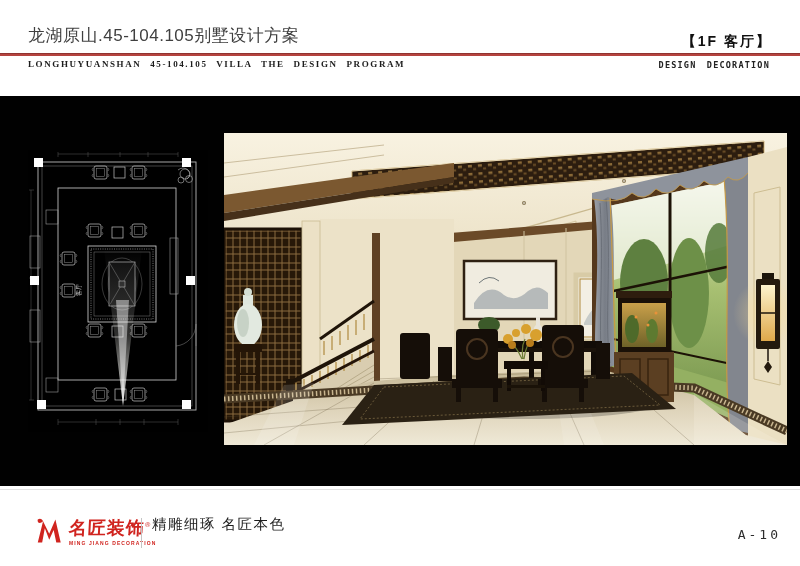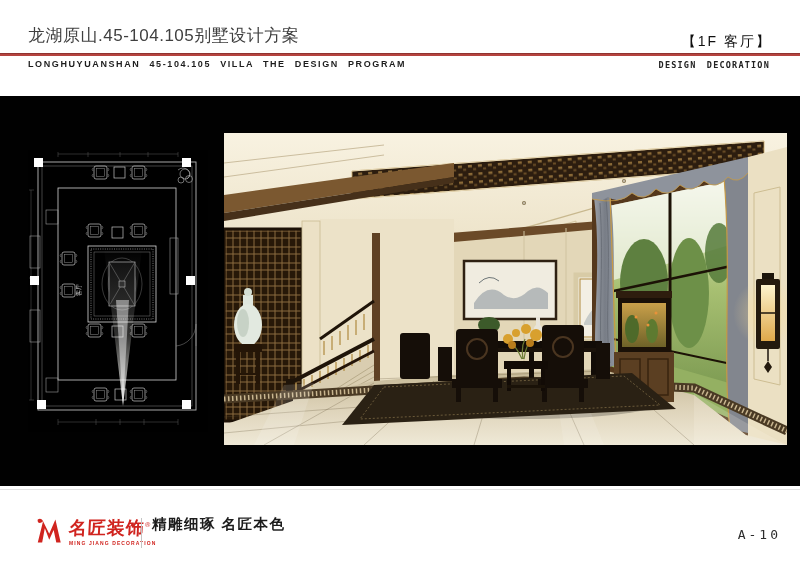--- a/index.html
+++ b/index.html
@@ -2,37 +2,37 @@
 <html><head>
 <meta charset="utf-8">
 <style>
   html,body{margin:0;padding:0;background:#888;}
   .page{position:relative;width:800px;height:566px;background:#ffffff;overflow:hidden;
         font-family:"Liberation Sans","DejaVu Sans",sans-serif;margin:0 auto;}
   
   .title-cn{position:absolute;left:28px;top:24px;font-size:17px;color:#3f3f3f;letter-spacing:.5px;font-weight:500;}
   .red-rule{position:absolute;left:0;top:53px;width:800px;height:2px;background:#b5433f;border-top:1px solid #8f3431;}
   .title-en{position:absolute;left:28px;top:59px;font-size:9px;font-weight:bold;color:#1d1d1d;
-            letter-spacing:1.6px;word-spacing:5px;font-family:Liberation Sans, sans-serif;}
-  .room-tag{position:absolute;right:28px;top:33px;font-size:14px;font-weight:normal;color:#101010;letter-spacing:2px;}
+            letter-spacing:1.6px;word-spacing:5px;font-family:Liberation Serif, serif;}
+  .room-tag{position:absolute;right:28px;top:33px;font-size:14px;font-weight:bold;color:#101010;letter-spacing:2px;}
   .design-intention{position:absolute;right:30px;top:60px;font-size:8.5px;font-weight:bold;color:#222;
             letter-spacing:1.2px;word-spacing:4px;font-family:"DejaVu Sans Mono","Liberation Mono",monospace;}
   
   .board{position:absolute;left:0;top:96px;width:800px;height:390px;background:#010101;}
   .plan-svg{position:absolute;left:28px;top:54px;width:180px;height:282px;}
   .render-svg{position:absolute;left:224px;top:37px;width:563px;height:312px;}
   
   .footer-line{position:absolute;left:0;top:489px;width:800px;height:1px;background:#e2e2e2;}
   .logo{position:absolute;left:36px;top:515px;display:flex;align-items:flex-start;}
   .logo-mark{width:30px;height:28px;margin-right:3px;margin-top:2px;}
   .logo-cn{font-size:18px;font-weight:bold;color:#d0241f;letter-spacing:1px;line-height:20px;transform:skewX(-3deg);}
   .logo-reg{font-size:7px;vertical-align:super;color:#d0241f;font-weight:normal;}
   .logo-en{font-size:5px;font-weight:bold;color:#d0241f;letter-spacing:1.1px;margin-top:2px;}
   .footer-divider{position:absolute;left:141px;top:518px;width:1px;height:30px;background:#c4c4c4;}
-  .slogan{position:absolute;left:152px;top:515px;font-size:14.5px;font-weight:bold;color:#1c1c1c;letter-spacing:1.5px;}
+  .slogan{position:absolute;left:152px;top:515px;font-size:14.5px;font-weight:normal;color:#1c1c1c;letter-spacing:1.5px;}
   .company{position:absolute;left:152px;top:565px;font-size:16px;color:#8a8a8a;letter-spacing:2.5px;}
   .page-no{position:absolute;right:19px;top:527px;font-size:13px;color:#2c2c2c;letter-spacing:3px;
            font-family:"DejaVu Sans Mono","Liberation Mono",monospace;}
 </style>
 </head>
 <body>
 
 <div class="page">
 
   <div class="title-cn">龙湖原山.45-104.105别墅设计方案</div>

